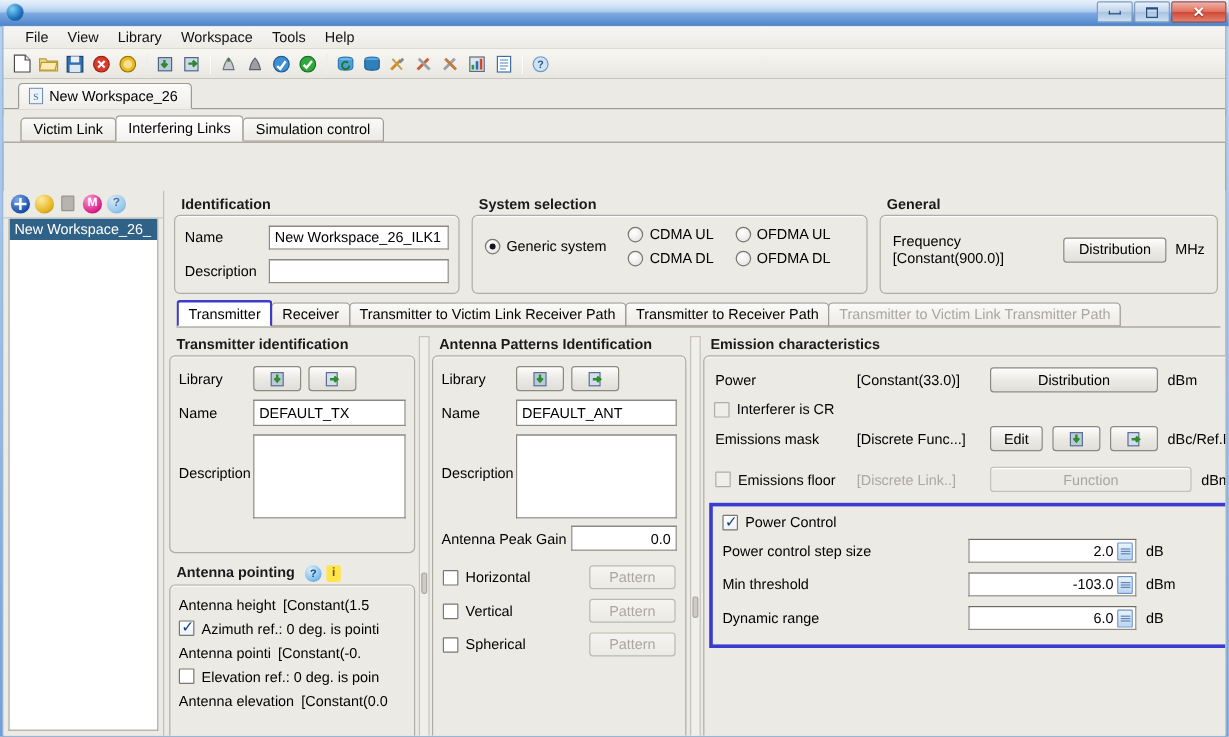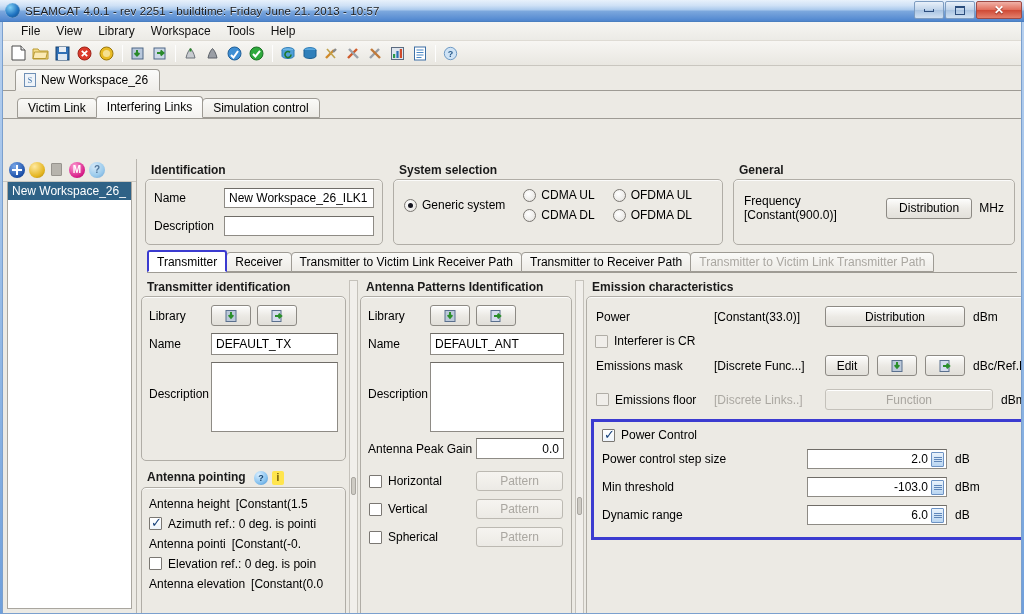--- a/index.html
+++ b/index.html
@@ -192,33 +192,32 @@
   
   .ap-row{ display:flex; align-items:center; gap:6px; padding:3px 7px; font-size:12px; white-space:nowrap;
            overflow:hidden;}
   .hdr-ic{ display:inline-flex; align-items:center; gap:4px; margin-left:5px; vertical-align:middle;}
   .ic-help{ width:14px;height:14px;border-radius:50%;
             background:radial-gradient(circle at 35% 28%,#d8eeff,#86c2ef 60%,#3f89ca);
             color:#16456f;font-size:9px;font-weight:bold;text-align:center;line-height:14px;}
   .ic-info{ width:12px;height:14px;border-radius:2px;background:#ffe54d;
             color:#6b5500;font-size:10px;font-weight:bold;text-align:center;line-height:14px;}
 
-  .pattern-btn{ width:87px;height:20px; border:1px solid #bcb9b2; border-radius:3px;
+  .pattern-btn{ width:72px;height:20px; border:1px solid #bcb9b2; border-radius:3px;
                 background:linear-gradient(to bottom,#f6f4f0,#eceae5);
                 color:#aaa7a1; font-size:12px; display:flex;align-items:center;justify-content:center;}
   .gainrow{ display:flex;align-items:center; padding:4px 7px; font-size:12px; gap:4px;}
 </style>
 </head>
 <body>
 
 <div id="app">
 
   <div class="titlebar">
     <div class="tb-icon"></div>
-    <div class="tb-title">SEAMCAT 4.0.1 - rev 2251 - buildtime: Friday June 21. 2013 - 10:57</div>
     <div class="tb-btns">
       <div class="tb-btn">
           <div class="min-glyph"></div>
         </div>
       <div class="tb-btn">
           <div class="max-glyph"></div>
         </div>
       <div class="tb-btn close">
           <i>✕</i>
         </div>
@@ -628,21 +627,21 @@
                     </svg>
                 </div>
                 <span class="unit">dBc/Ref.BW</span>
               </div>
 
               <div class="em-row" style="padding-top:10px;">
                 <span class="em-lbl" style="display:flex;align-items:center;gap:6px;">
                   <span class="cbox dis"></span>
                   <span>Emissions floor</span>
                 </span>
-                <span class="em-val dis">[Discrete Links..]</span>
+                <span class="em-val dis">[Discrete Link..]</span>
                 <div class="btn dis" style="width:168px;border-color:#c4c1ba;background:#eceae4;">Function</div>
                 <span class="unit">dBm/Ref.BW</span>
               </div>
 
               <div class="pcbox">
                 <div class="ckrow" style="padding:1px 2px 3px 2px;">
                   <span class="cbox on"></span>
                   <span>Power Control</span>
                 </div>
                 <div class="pc-row">

